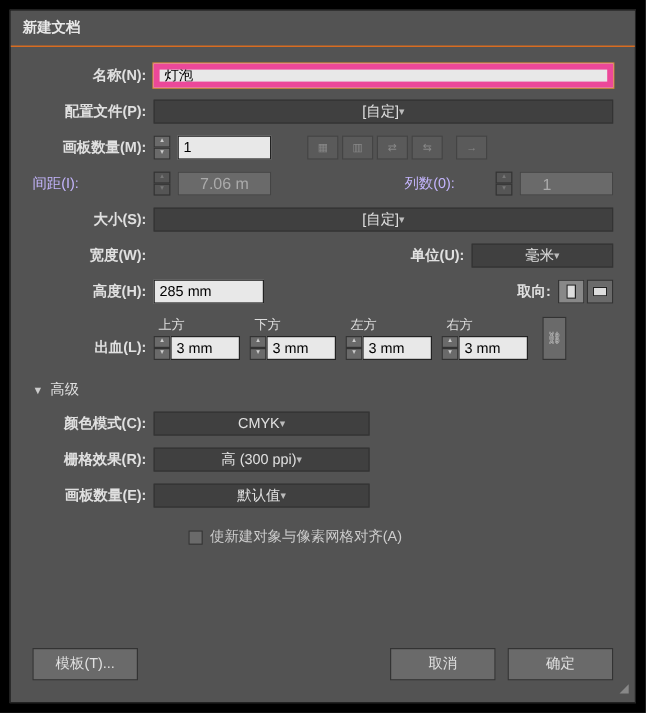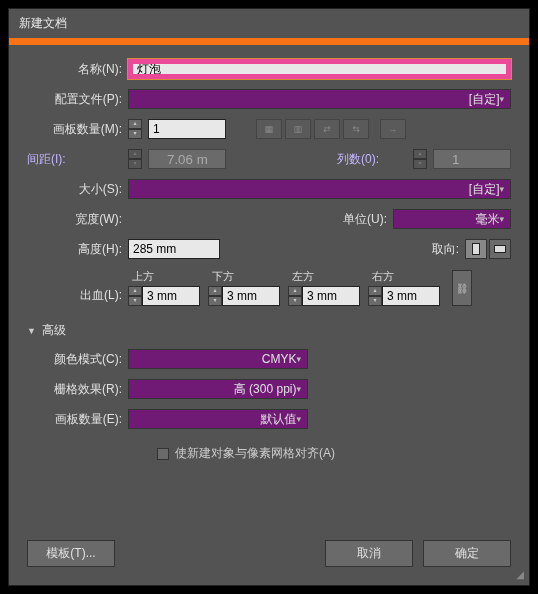--- a/index.html
+++ b/index.html
@@ -18,39 +18,41 @@
     width: 100%;
     height: 100%;
     display: flex;
     flex-direction: column;
   }
   .titlebar {
     background: #535353;
     color: #e8e8e8;
     padding: 6px 10px;
     font-size: 12px;
-    border-bottom: 7px solid #f97316;
+    border-bottom: 1px solid #f97316;
+    font-weight: bold;
   }
   .content {
     padding: 14px 18px 10px 18px;
     flex: 1;
     display: flex;
     flex-direction: column;
     gap: 10px;
   }
   .row {
     display: flex;
     align-items: center;
     gap: 6px;
   }
   .label {
     width: 95px;
     text-align: right;
     color: #e0e0e0;
     font-size: 12px;
+    font-weight: bold;
   }
   .label-dim {
     color: #c4b5fd;
     width: 95px;
     text-align: left;
   }
   .input-text {
     background: #e8e8e8;
     border: 1px solid #222;
     padding: 2px 4px;
@@ -63,28 +65,28 @@
     box-shadow: 0 0 0 1px #d88a3a;
   }
   .input-dim {
     background: #6a6a6a;
     border: 1px solid #444;
     color: #aaa;
     padding: 2px 18px;
     height: 20px;
   }
   .select {
-    background: #701a75;
+    background: #404040;
     border: 1px solid #333;
     color: #e0e0e0;
     padding: 2px 6px;
     height: 20px;
     display: flex;
     align-items: center;
-    justify-content: flex-end;
+    justify-content: center;
     cursor: pointer;
   }
   .select::after {
     content: "▾";
     font-size: 9px;
     color: #bbb;
   }
   .stepper {
     display: flex;
     flex-direction: column;

